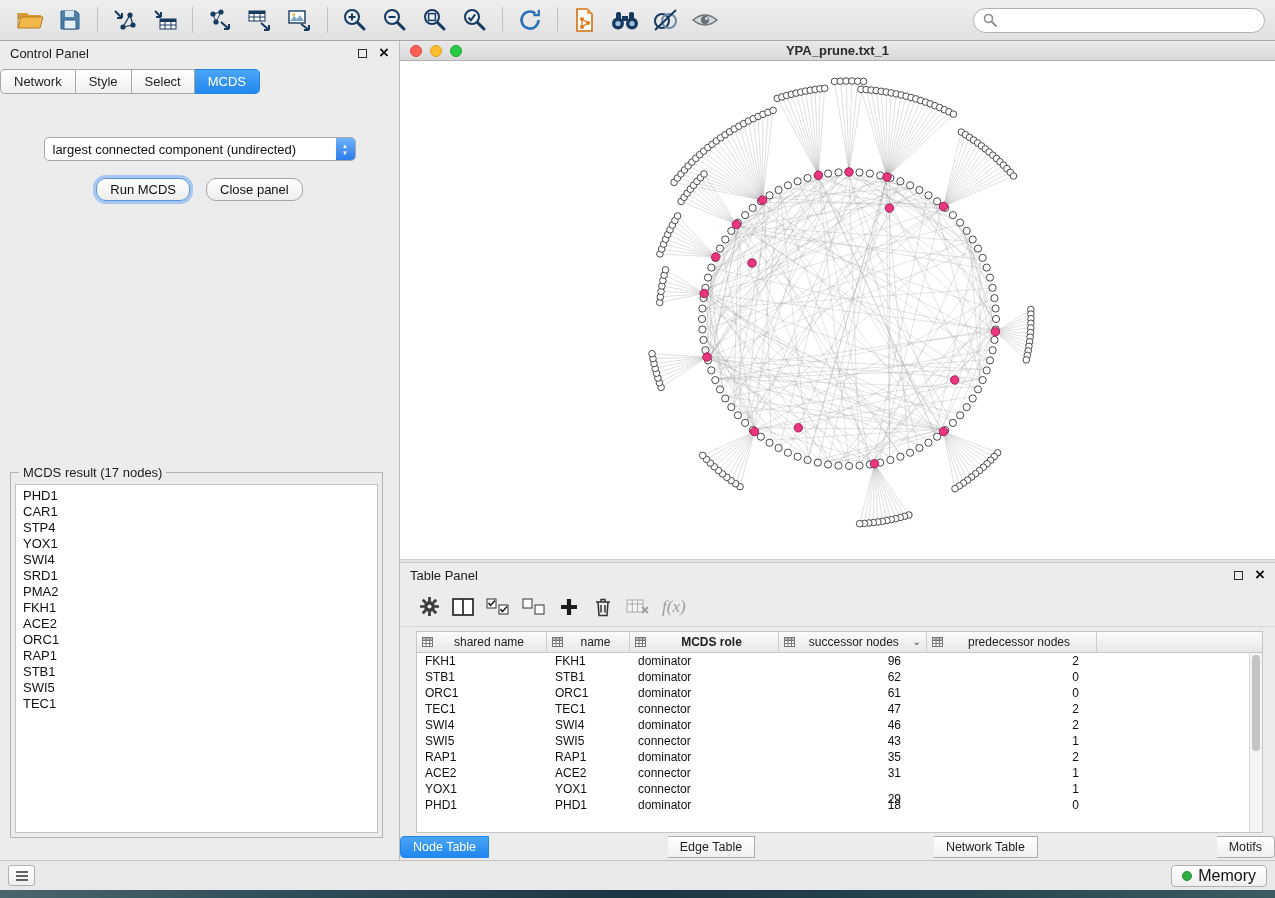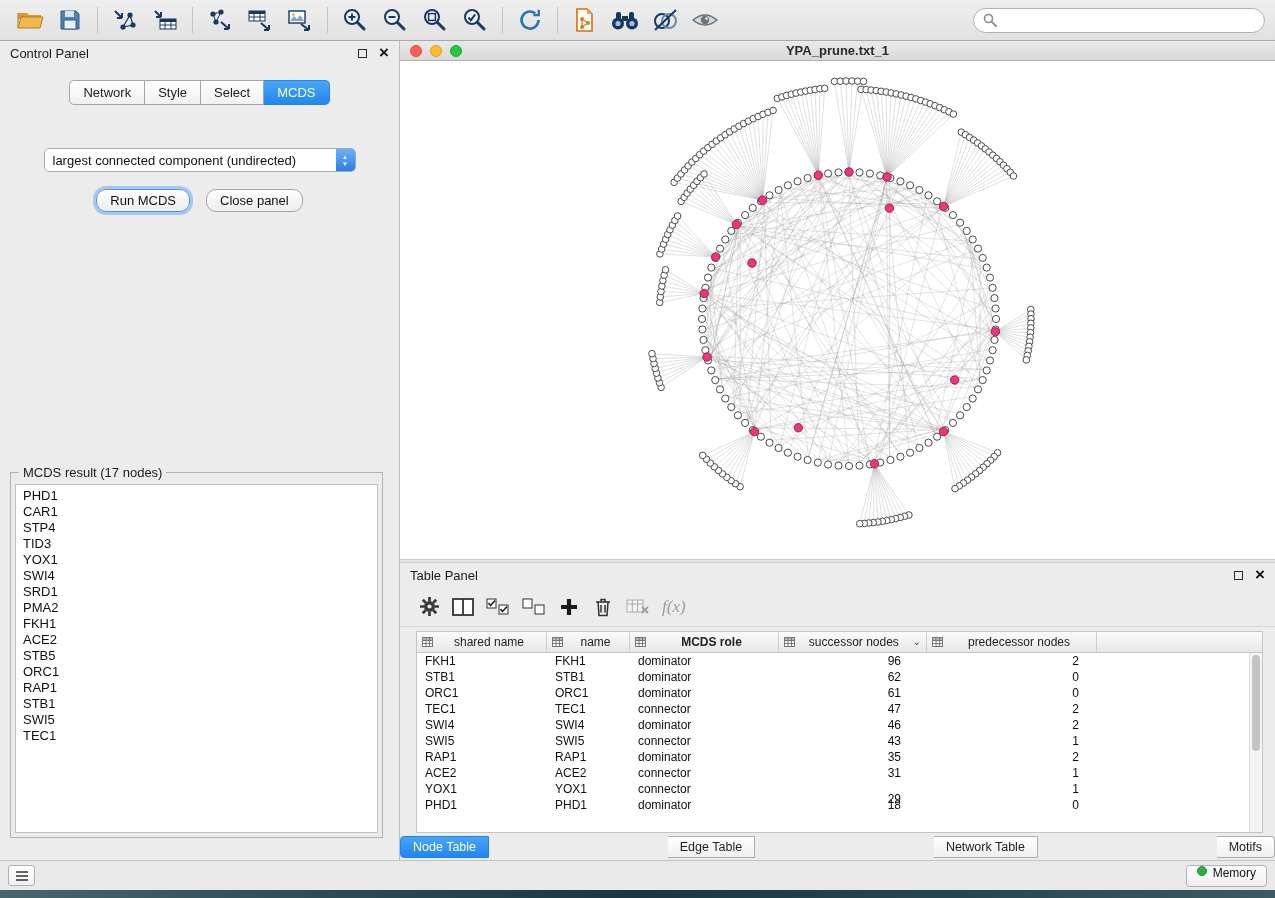--- a/index.html
+++ b/index.html
@@ -10,21 +10,21 @@
 .tsep{width:1px;height:26px;background:#c2c2c2;margin:0 7px}
 .search{margin-left:auto;width:292px;height:25px;border:1px solid #b2b2b2;border-radius:13px;background:#fff;display:flex;align-items:center;padding:0 9px;gap:6px}
 .search input{border:none;outline:none;flex:1;font-size:13px;background:transparent}
 
 .main{display:flex;height:819px}
 .cp{width:400px;background:#ececec;border-right:1px solid #bdbdbd;position:relative;flex:none}
 .panel-head{height:24px;display:flex;align-items:center;padding:0 10px;font-size:13px;color:#1c1c1c}
 .winbtns{margin-left:auto;display:flex;gap:12px;align-items:center}
 .float-glyph{width:9px;height:9px;border:1.5px solid #2c2c2c;display:inline-block}
 .close-glyph{font-size:17px;font-weight:bold;color:#111;line-height:14px}
-.cp-tabs{display:flex;justify-content:center;margin-top:15px}
+.cp-tabs{display:flex;margin-top:4px}
 .cp-tab{font-size:13px;padding:4px 13px;background:linear-gradient(#ffffff,#f0f0f0);border:1px solid #a5a5a5;border-left:none;color:#222}
 .cp-tab:first-child{border-left:1px solid #a5a5a5;border-radius:5px 0 0 5px}
 .cp-tab:last-child{border-radius:0 5px 5px 0}
 .cp-tab.active{background:linear-gradient(#4aa5f6,#2188ef);border-color:#2188ef;color:#fff}
 .cp-inner{margin-top:10px;background:#ececec;padding-top:16px}
 .opt-label{text-align:center;font-size:13px;color:#1c1c1c;margin-bottom:10px}
 .combo{width:312px;height:24px;margin:17px auto;border:1px solid #a8a8a8;border-radius:5px;background:#fff;display:flex;align-items:center;overflow:hidden}
 .combo .val{flex:1;font-size:13px;padding-left:8px;color:#111;white-space:nowrap}
 .combo .cap{width:19px;align-self:stretch;background:linear-gradient(#6cb1f8,#2d7de8);display:flex;flex-direction:column;align-items:center;justify-content:center;color:#fff;font-size:6px;line-height:6px;gap:1px}
 .btn-row{display:flex;justify-content:center;gap:16px;margin-top:15px}
@@ -59,21 +59,21 @@
 .vscroll{position:absolute;top:21px;right:0;bottom:0;width:13px;background:#f4f4f4;border-left:1px solid #dcdcdc}
 .vthumb{position:absolute;top:2px;left:2px;right:2px;height:96px;background:#c4c4c4;border-radius:6px}
 .tp-tabs{height:27px;display:flex;justify-content:space-between;align-items:center;flex:none}
 .tp-tab{font-size:12.5px;padding:3px 12px;border:1px solid #adadad;border-left:none;background:linear-gradient(#ffffff,#f0f0f0);color:#222}
 .tp-tab:first-child{border-left:1px solid #adadad;border-radius:4px 0 0 4px}
 .tp-tab:last-child{border-radius:0 4px 4px 0}
 .tp-tab.active{background:linear-gradient(#4aa5f6,#1f86ef);border-color:#1f86ef;color:#fff}
 
 .status{height:30px;display:flex;align-items:center;padding:0 8px;background:#e9e9e9;border-top:1px solid #c4c4c4}
 .list-btn{width:27px;height:21px;border:1px solid #b1b1b1;border-radius:3px;background:linear-gradient(#fff,#efefef);display:flex;align-items:center;justify-content:center}
-.memory-btn{margin-left:auto;height:22px;display:flex;gap:6px;border:1px solid #b1b1b1;border-radius:4px;background:linear-gradient(#fff,#efefef);padding:0 10px;font-size:12px;color:#111}
+.memory-btn{margin-left:auto;height:22px;display:flex;align-items:center;gap:6px;border:1px solid #b1b1b1;border-radius:4px;background:linear-gradient(#fff,#efefef);padding:0 10px;font-size:16px;color:#111}
 .mem-dot{width:10px;height:10px;border-radius:50%;background:#2fae44;border:1px solid #1f8c33}
 .wallpaper{height:8px;background:linear-gradient(90deg,#49666c,#2d4b56,#1b3642,#26464f,#3c5a62)}
 .sort-ch{font-size:10px;color:#444;line-height:10px}
 </style>
 </head>
 <body>
 
 <div class="toolbar">
   <div class="tbtn">
     <svg width="28" height="24" viewBox="0 0 28 24">
@@ -260,28 +260,26 @@
         <button class="mac-btn focused">Run MCDS</button>
         <button class="mac-btn">Close panel</button>
       </div>
     </div>
     <fieldset class="resultset">
       <legend>MCDS result (17 nodes)</legend>
       <div class="mcds-list" id="mcds-list">
           <div class="mcds-item">PHD1</div>
           <div class="mcds-item">CAR1</div>
           <div class="mcds-item">STP4</div>
-          <div class="mcds-item">TID3</div>
           <div class="mcds-item">YOX1</div>
           <div class="mcds-item">SWI4</div>
           <div class="mcds-item">SRD1</div>
           <div class="mcds-item">PMA2</div>
           <div class="mcds-item">FKH1</div>
           <div class="mcds-item">ACE2</div>
-          <div class="mcds-item">STB5</div>
           <div class="mcds-item">ORC1</div>
           <div class="mcds-item">RAP1</div>
           <div class="mcds-item">STB1</div>
           <div class="mcds-item">SWI5</div>
           <div class="mcds-item">TEC1</div>
         </div>
     </fieldset>
   </div>
 
   <div class="right">

